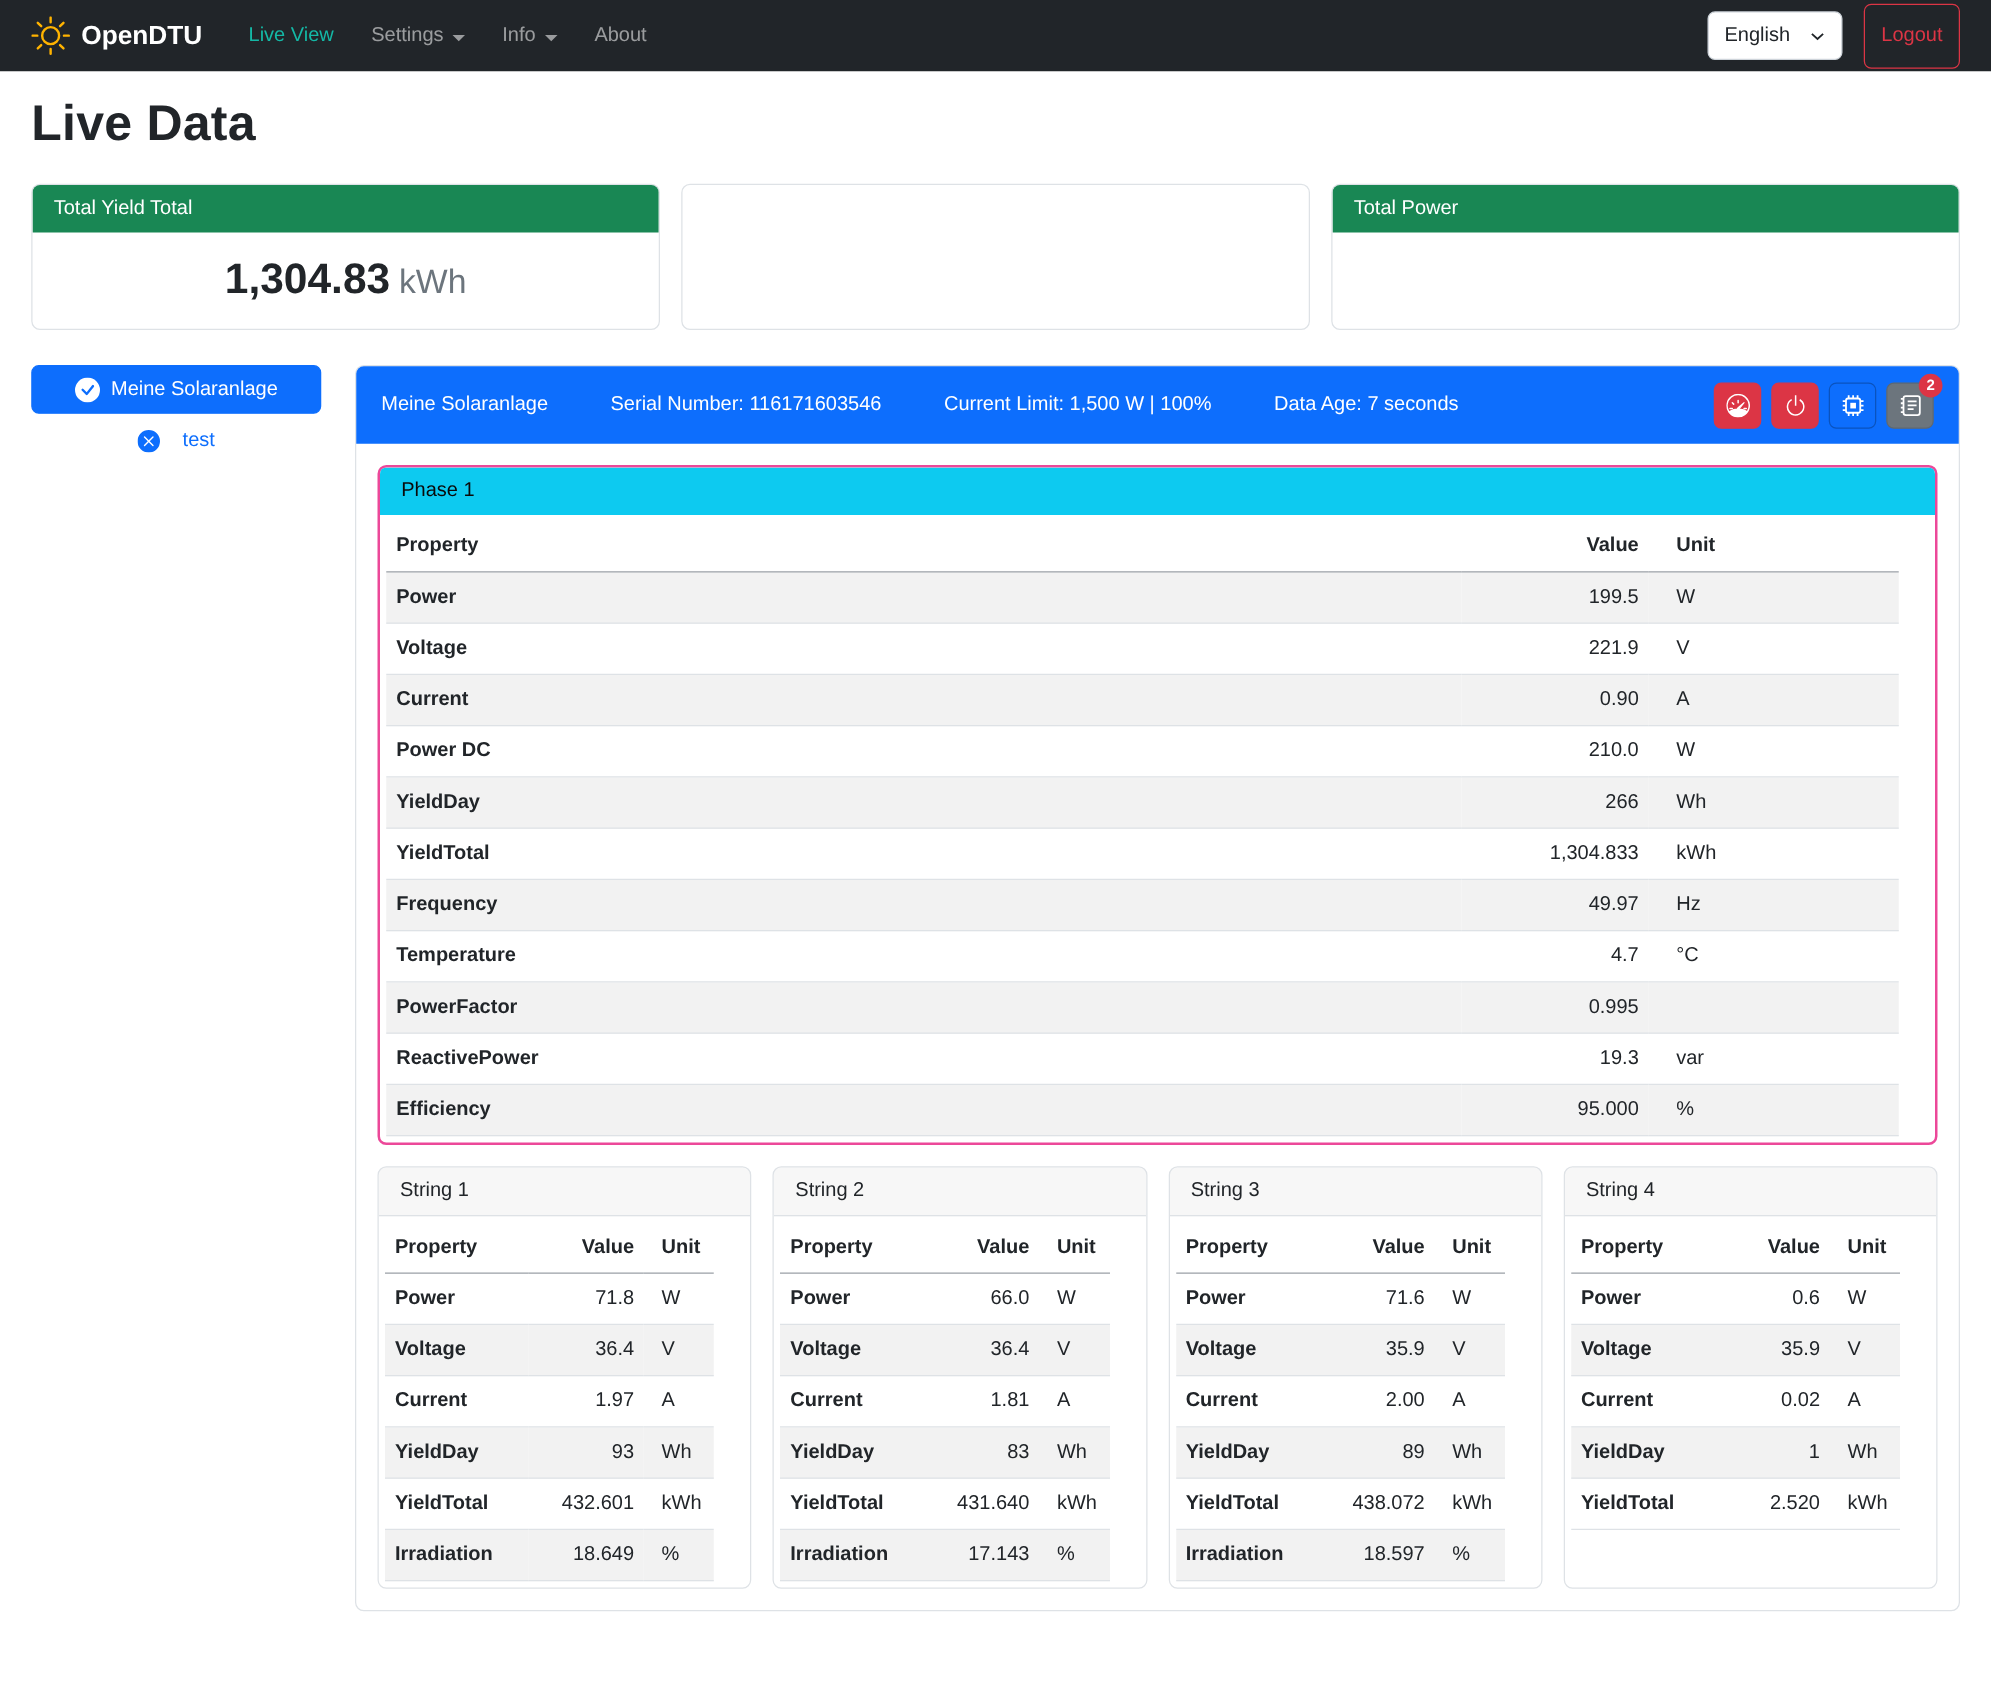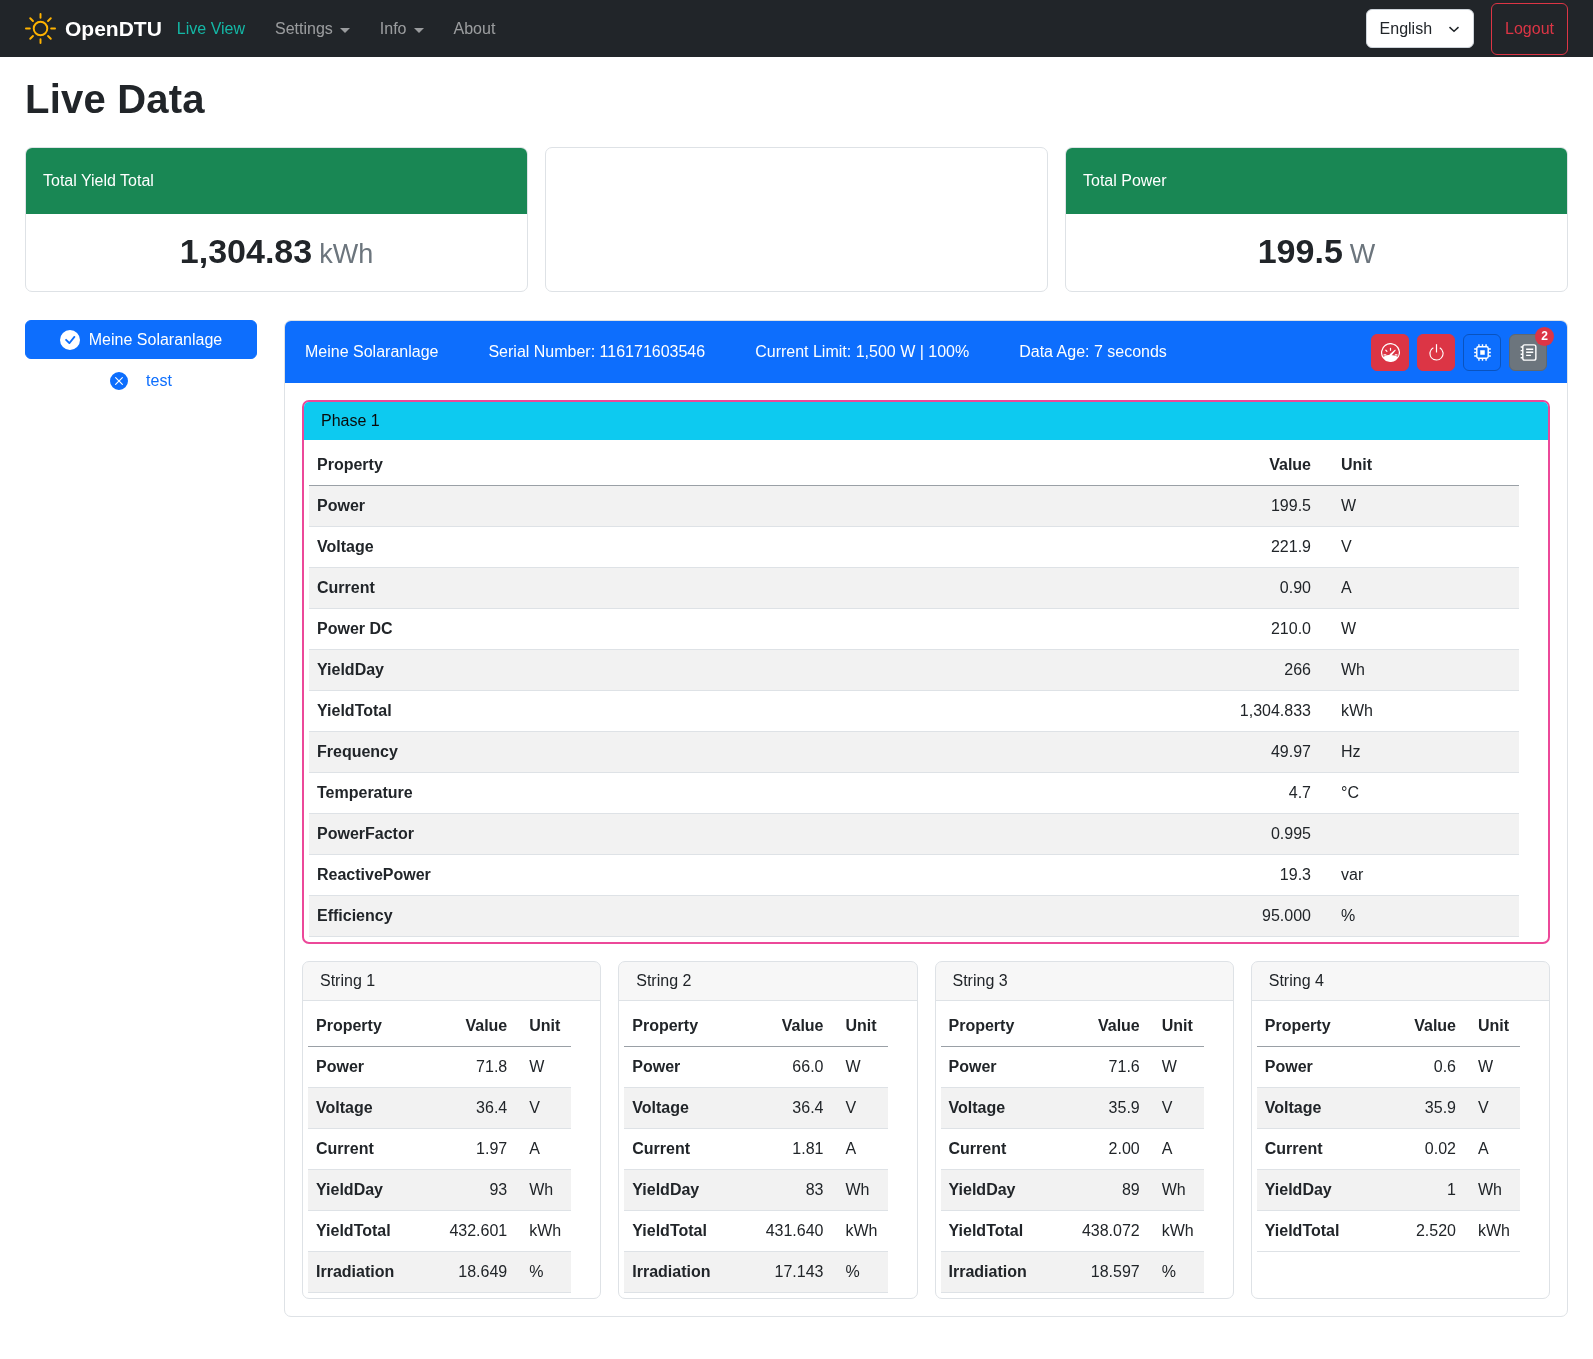--- a/index.html
+++ b/index.html
@@ -18,21 +18,21 @@
     height: 57px;
     display: flex;
     align-items: center;
     justify-content: space-between;
     padding: 0 25px;
   }
   .nav-left { display: flex; align-items: center; }
   .brand {
     display: flex; align-items: center; gap: 9px;
     color: #fff; font-size: 21px; font-weight: 600;
-    cursor: pointer;
+    margin-right: 22px; cursor: pointer;
   }
   .brand-icon { display: flex; align-items: center; }
   .nav-link {
     color: rgba(255,255,255,.55);
     padding: 8px 15px;
     cursor: pointer;
     display: flex; align-items: center; gap: 7px;
     font-size: 16px;
   }
   .nav-link.active { color: #14b8a6; }
@@ -58,21 +58,21 @@
 
   
   .container { padding: 0 25px; }
   .page-title { font-size: 40px; font-weight: 600; margin: 20px 0 25px; letter-spacing: .2px; }
 
   
   .summary-row { display: flex; gap: 17px; margin-bottom: 28px; }
   .summary-card { flex: 1; border: 1px solid #dee2e6; border-radius: 7px; background: #fff; overflow: hidden; }
   .summary-card-header {
     background: #198754; color: #fff;
-    padding: 24px 17px; font-size: 16px;
+    padding: 10px 17px; font-size: 16px;
   }
   .summary-card-body { padding: 18px 17px 20px; text-align: center; }
   .big-value { font-size: 34px; font-weight: 700; color: #212529; }
   .big-unit  { font-size: 27px; color: #6c757d; margin-left: 7px; }
 
   
   .main-row { display: flex; gap: 27px; align-items: flex-start; padding-bottom: 28px; }
   .sidebar { width: 232px; flex: none; }
   .inverter-btn {
     width: 100%; height: 39px;
@@ -194,23 +194,20 @@
     <div class="summary-card">
       <div class="summary-card-header">Total Yield Total</div>
       <div class="summary-card-body">
         <span class="big-value">1,304.83</span><span class="big-unit">kWh</span>
       </div>
     </div>
       <div class="summary-card">
     </div>
       <div class="summary-card">
       <div class="summary-card-header">Total Power</div>
-      <div class="summary-card-body">
-        <span class="big-value">199.5</span><span class="big-unit">W</span>
-      </div>
     </div>
   </div>
 
   <div class="main-row">
 
     <div class="sidebar">
       <button class="inverter-btn">
         <span style="display:flex">
           <svg width="20" height="20" viewBox="0 0 16 16" fill="#ffffff">
               <path d="M16 8A8 8 0 1 1 0 8a8 8 0 0 1 16 0zm-3.97-3.03a.75.75 0 0 0-1.08.022L7.477 9.417 5.384 7.323a.75.75 0 0 0-1.06 1.06L6.97 11.03a.75.75 0 0 0 1.079-.02l3.992-4.99a.75.75 0 0 0-.01-1.05z"></path>

